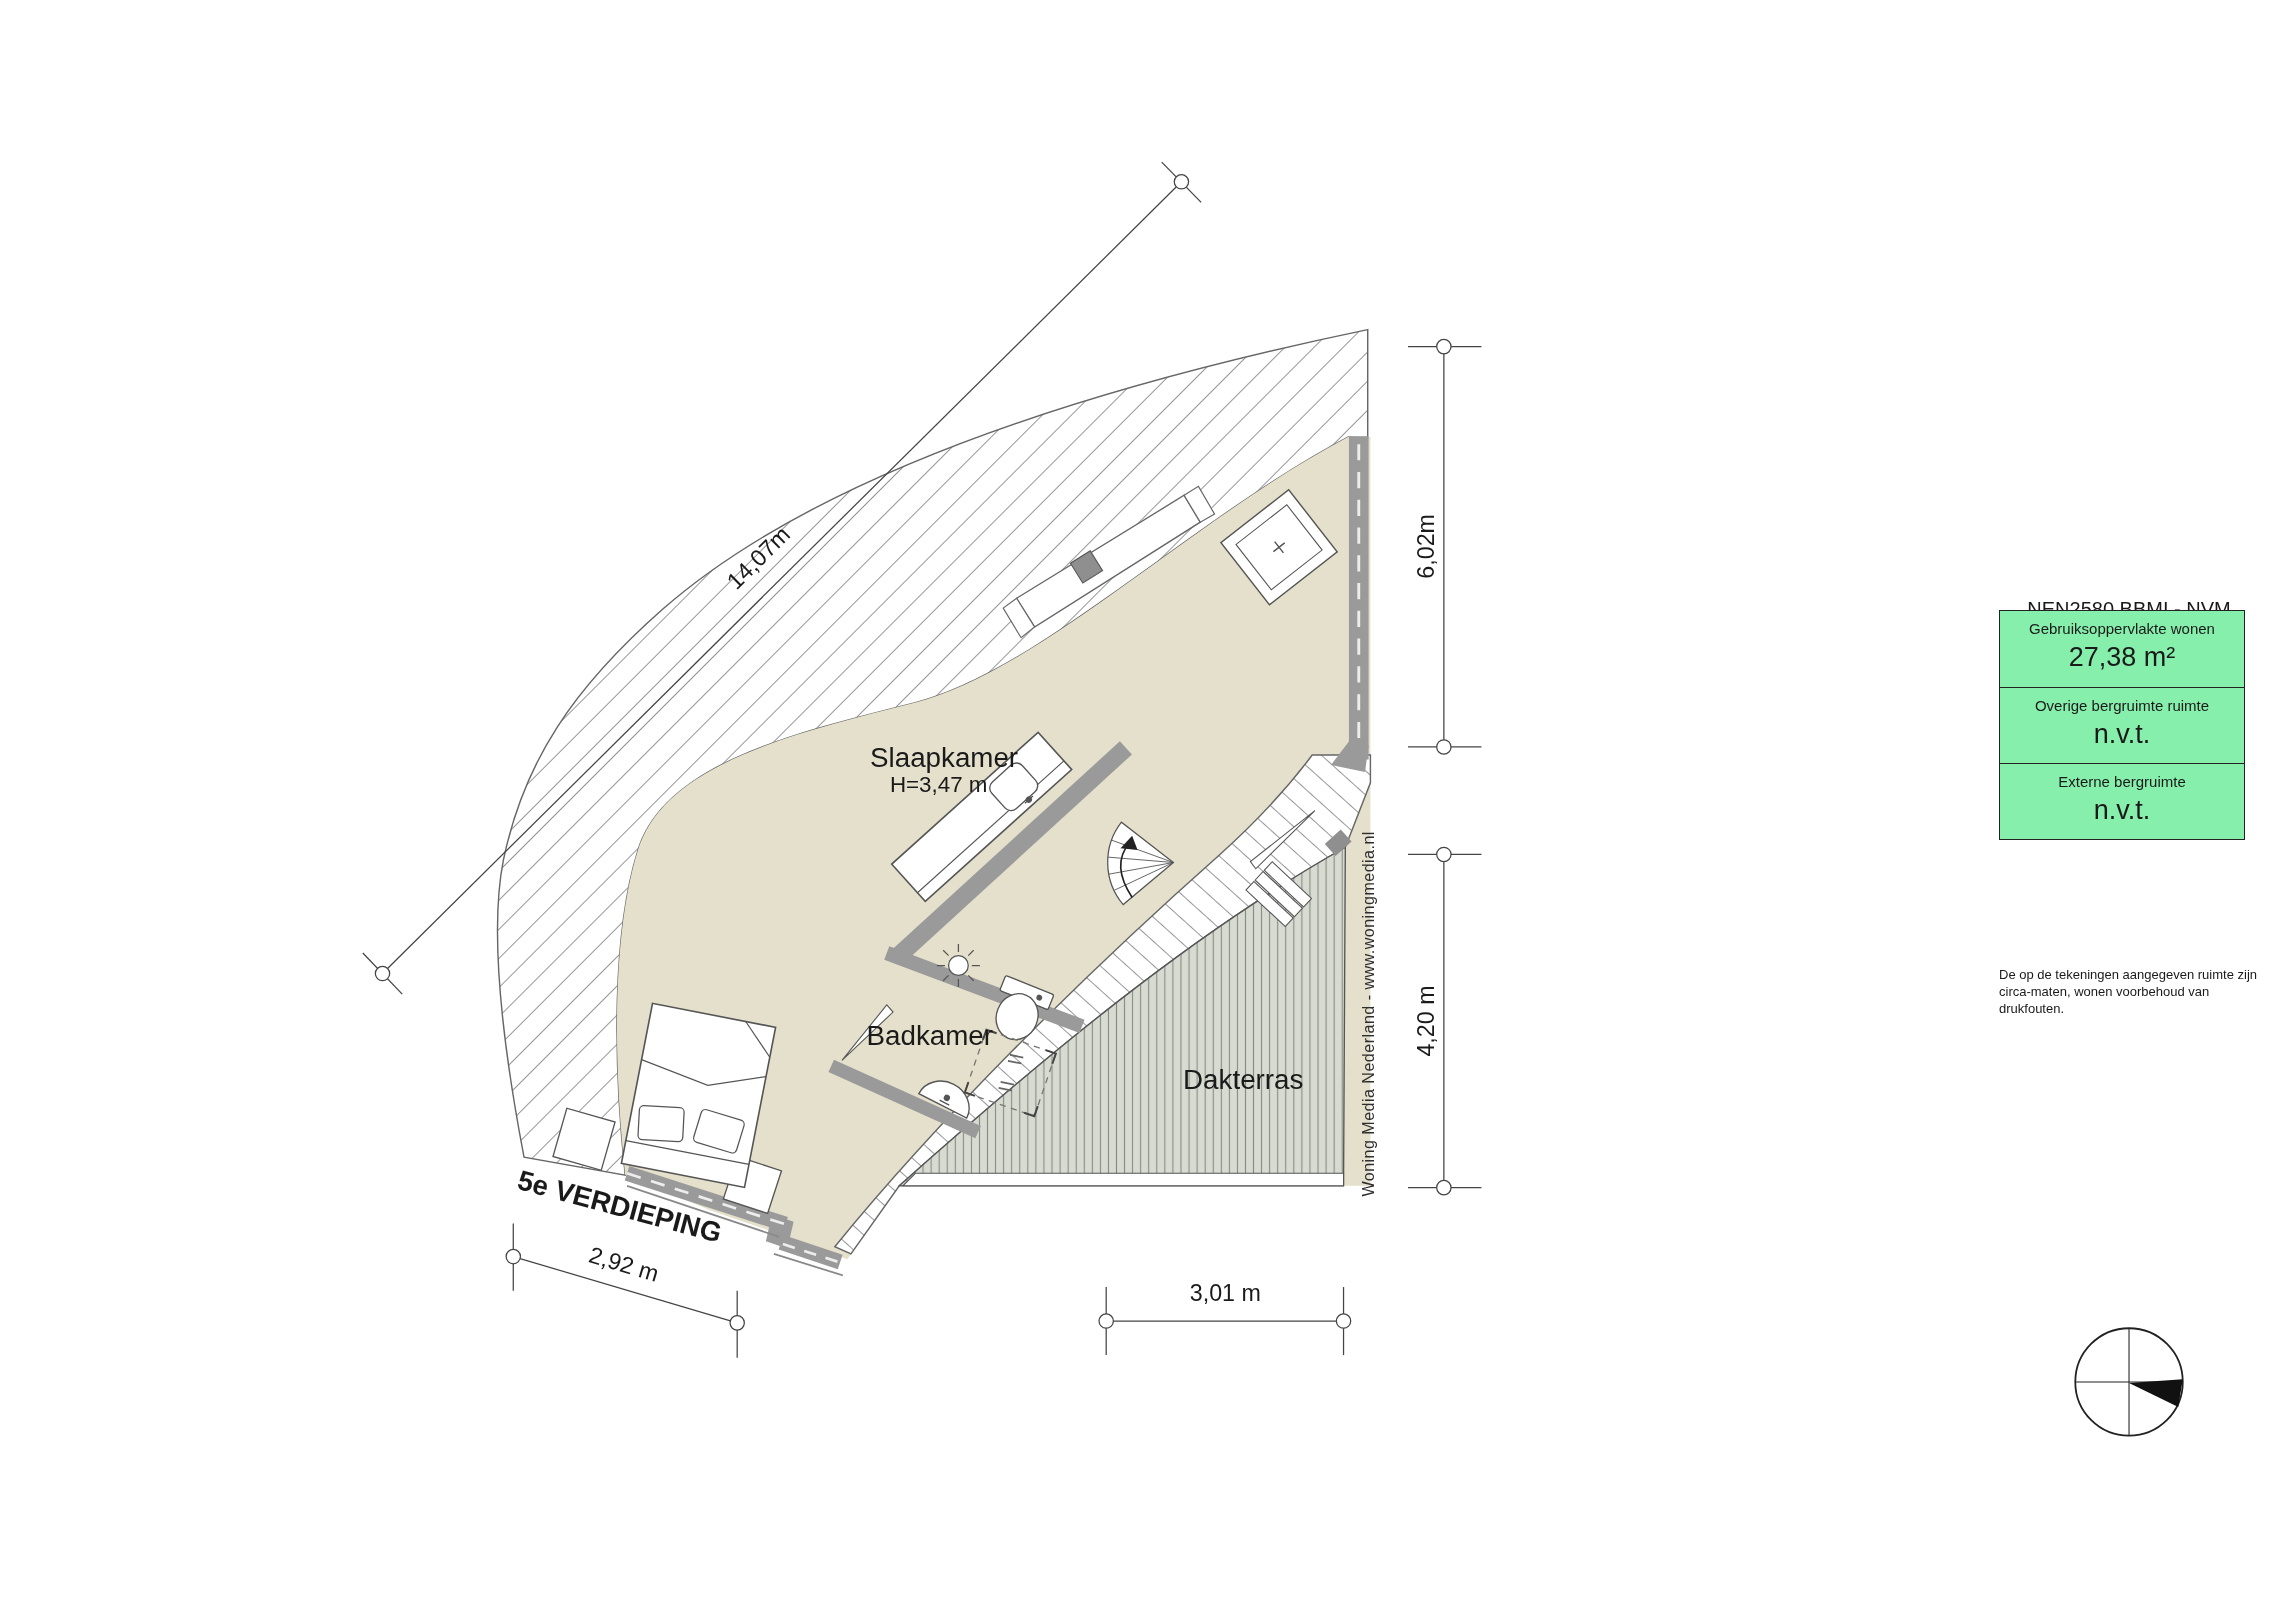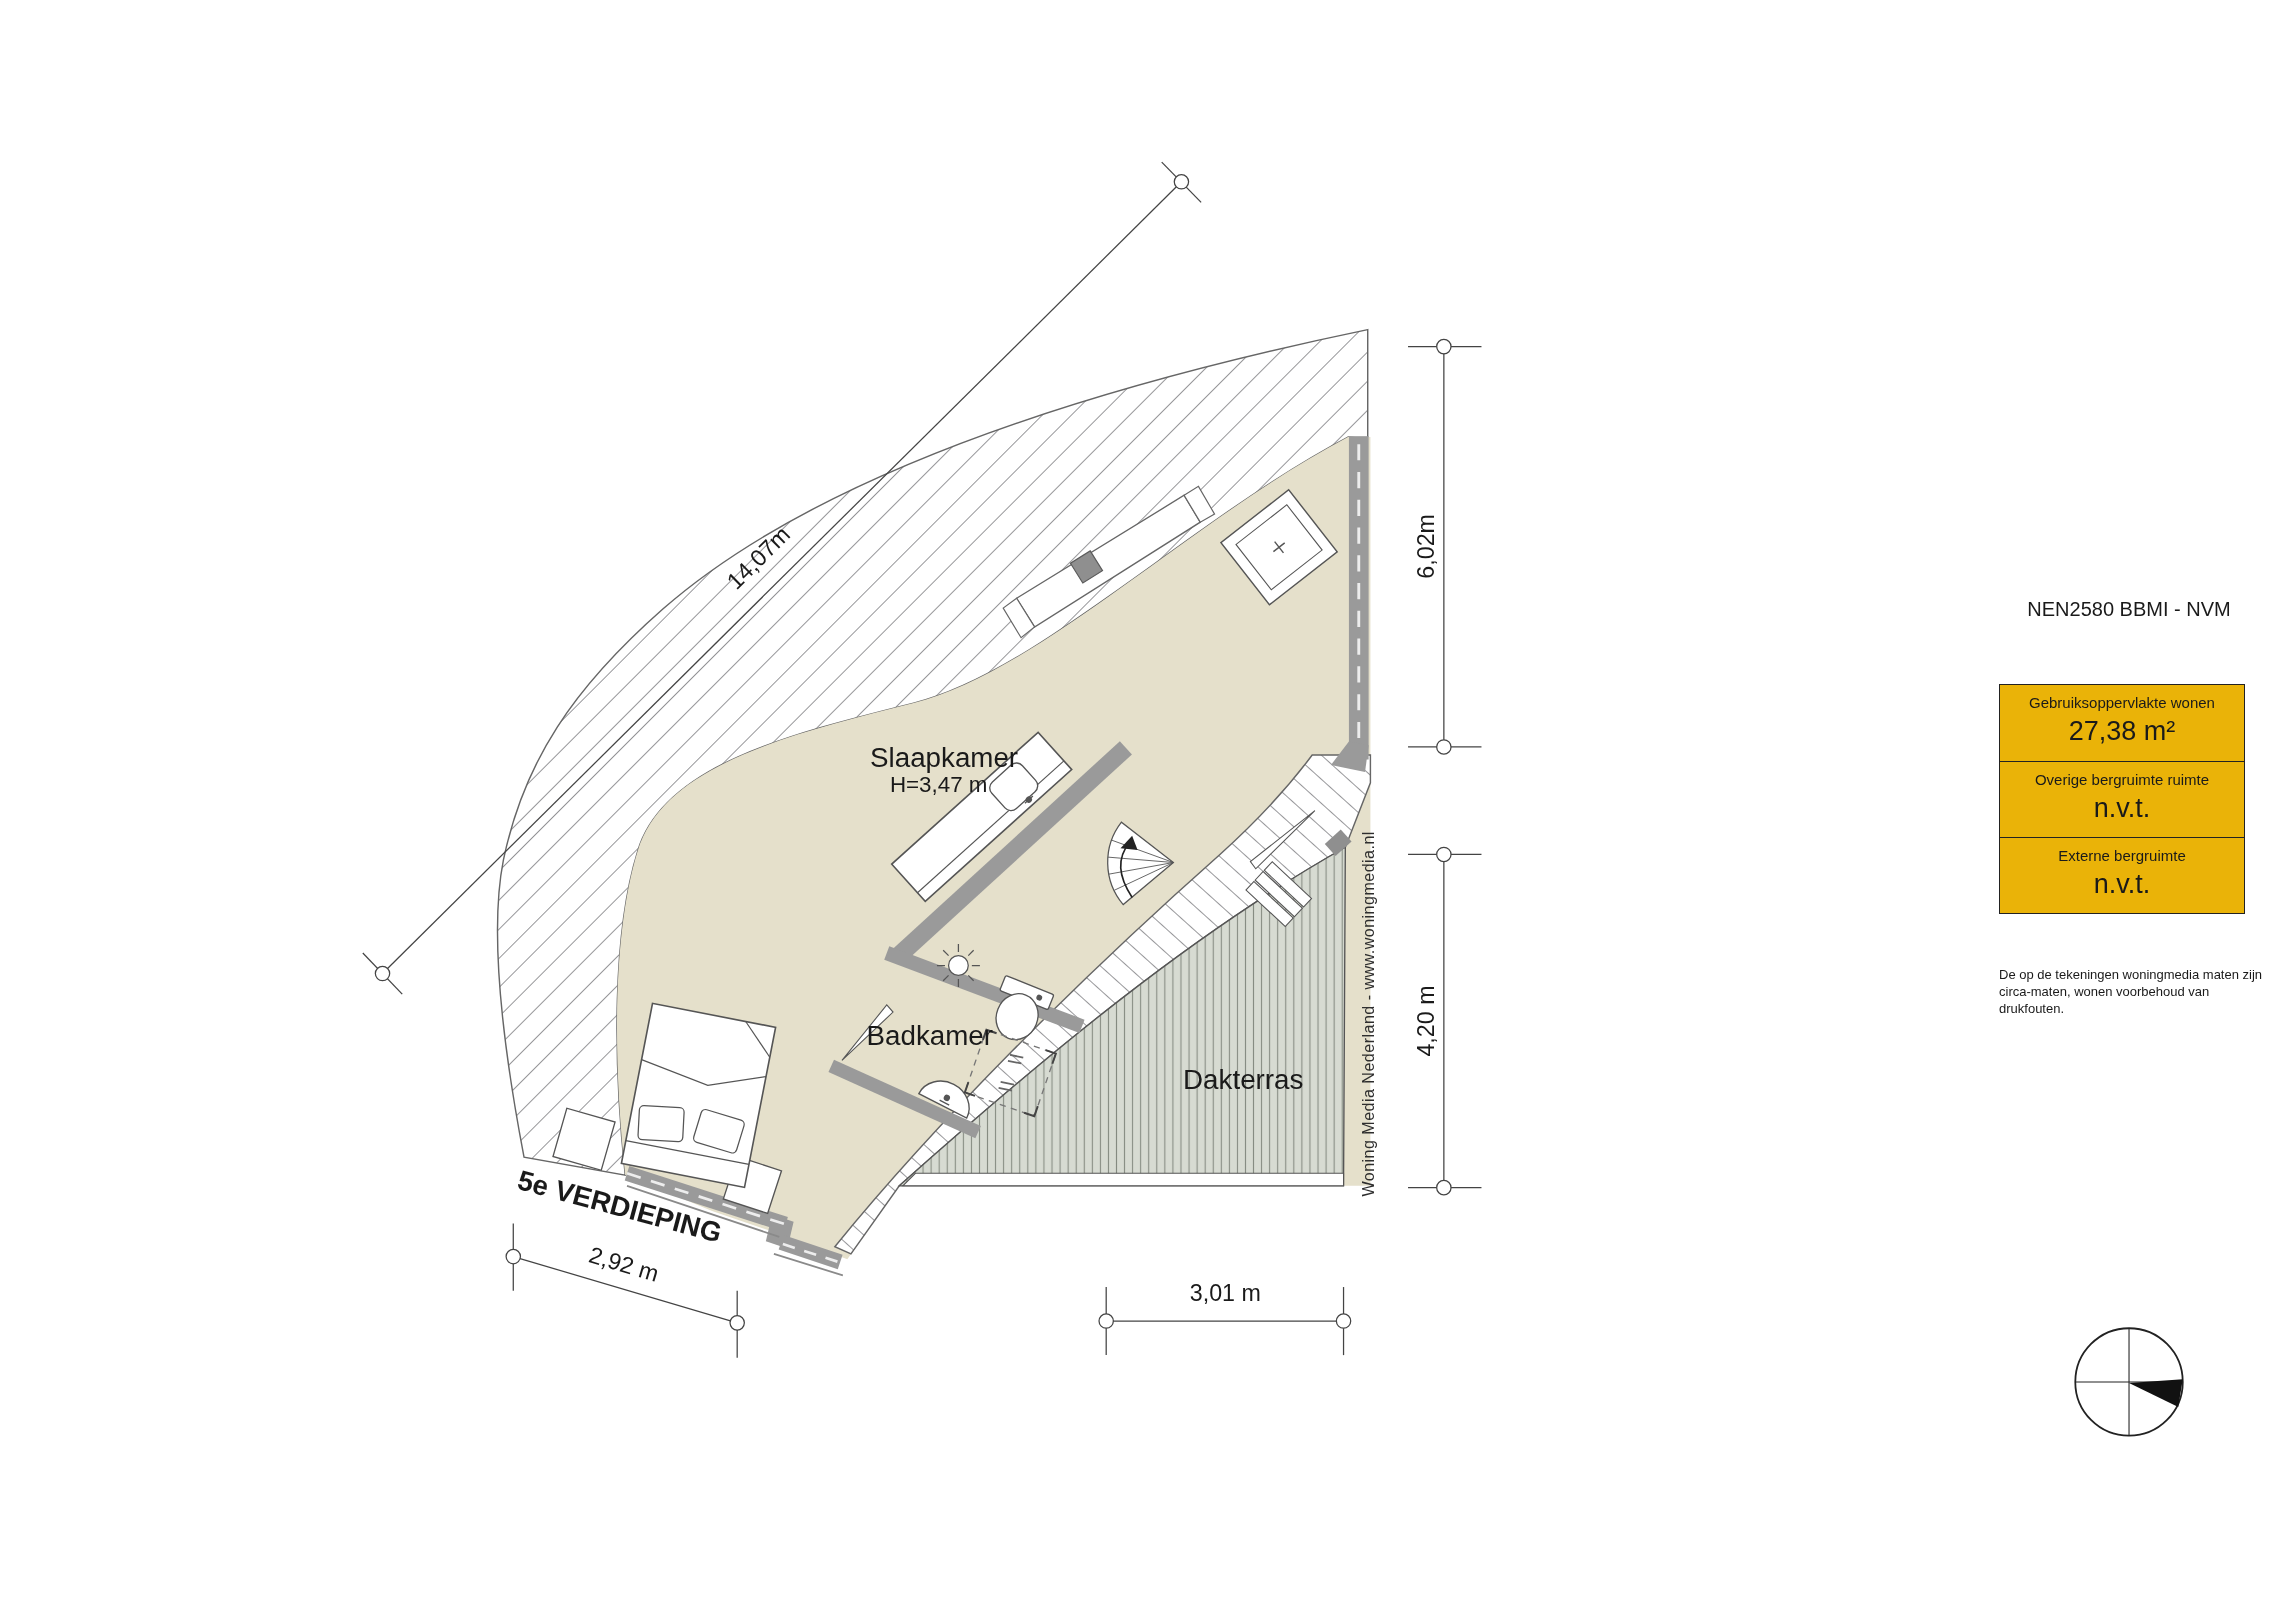--- a/index.html
+++ b/index.html
@@ -8,22 +8,22 @@
   #plan-svg{position:absolute;left:0;top:0;}
   svg text{font-family:"Liberation Sans",sans-serif;fill:#1a1a1a;}
   .room-label{font-size:31px;}
   .room-sub{font-size:25px;}
   .dim-label{font-size:26px;}
   .floor-label{font-size:31px;font-weight:bold;}
   .credit-label{font-size:18px;fill:#2e2e2e;letter-spacing:.5px;}
   
   .nen-title{position:absolute;left:1981px;top:598px;width:296px;text-align:center;
              font-size:20px;white-space:nowrap;}
-  .nen-table{position:absolute;left:1999px;top:684px;width:244px;border:1.8px solid #222;
-             background:#eab308;}
+  .nen-table{position:absolute;left:1999px;top:610px;width:244px;border:1.8px solid #222;
+             background:#86efac;}
   .nen-row{height:76px;box-sizing:border-box;border-top:1.8px solid #222;text-align:center;}
   .nen-row:first-child{border-top:none;}
   .nen-lbl{font-size:15px;padding-top:9px;}
   .nen-val{font-size:27px;padding-top:5.4px;}
   .nen-note{position:absolute;left:1999px;top:967px;width:278px;font-size:13px;line-height:1.3;}
 </style>
 </head>
 <body>
 
 <div id="stage">
@@ -242,18 +242,18 @@
     <div class="nen-lbl">Overige bergruimte ruimte</div>
     <div class="nen-val">n.v.t.</div>
   </div>
   <div class="nen-row">
     <div class="nen-lbl">Externe bergruimte</div>
     <div class="nen-val">n.v.t.</div>
   </div>
 </div>
 
 <div class="nen-note">
-  <div>De op de tekeningen woningmedia maten zijn</div>
+  <div>De op de tekeningen aangegeven ruimte zijn</div>
   <div>circa-maten, wonen voorbehoud van drukfouten.</div>
 </div>
 
 </div>
 
 
 </body></html>

